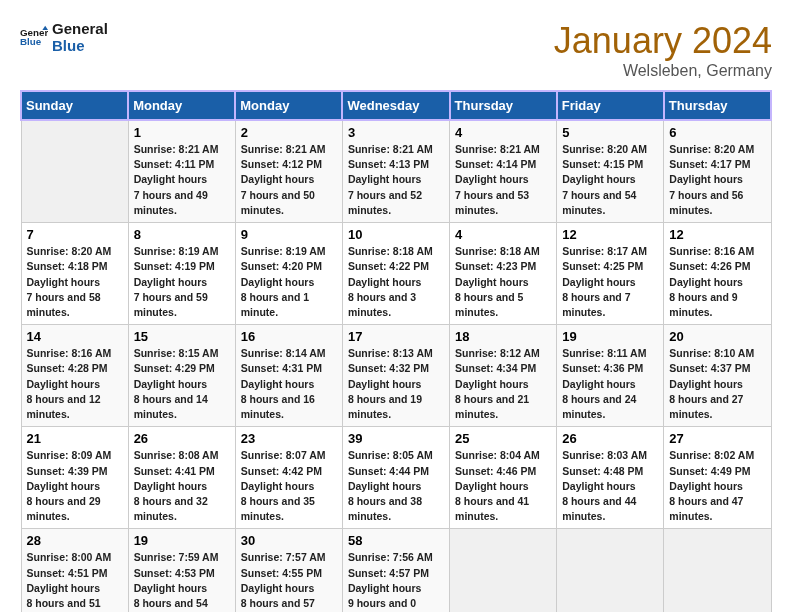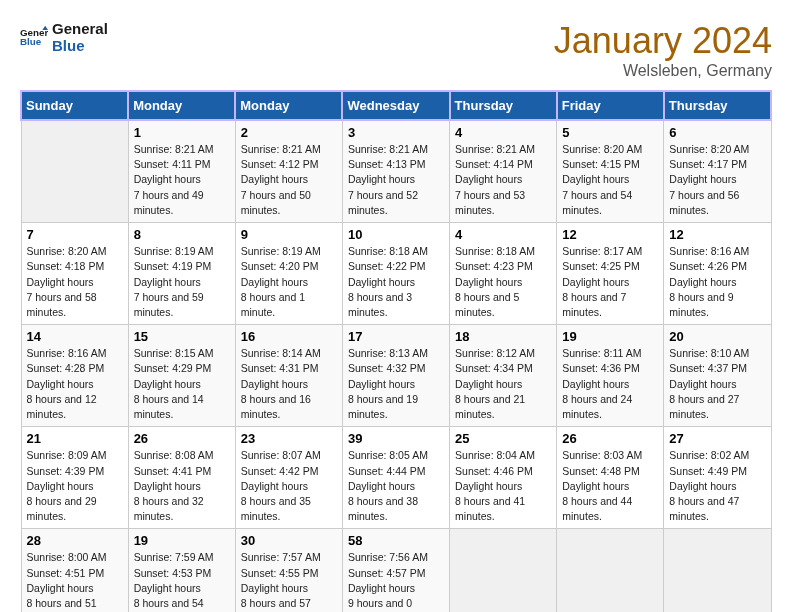--- a/index.html
+++ b/index.html
@@ -68,20 +68,21 @@
     .day-number {
       font-weight: bold;
       font-size: 13px;
       margin-bottom: 2px;
       display: block;
     }
     .day-info {
       font-size: 10.5px;
       color: #222;
       line-height: 1.45;
+      font-weight: bold;
     }
     .empty-cell {
       background: #f0f0f0 !important;
     }
   </style>
 </head>
 <body>
 
 <div class="header">
   <div class="logo">

